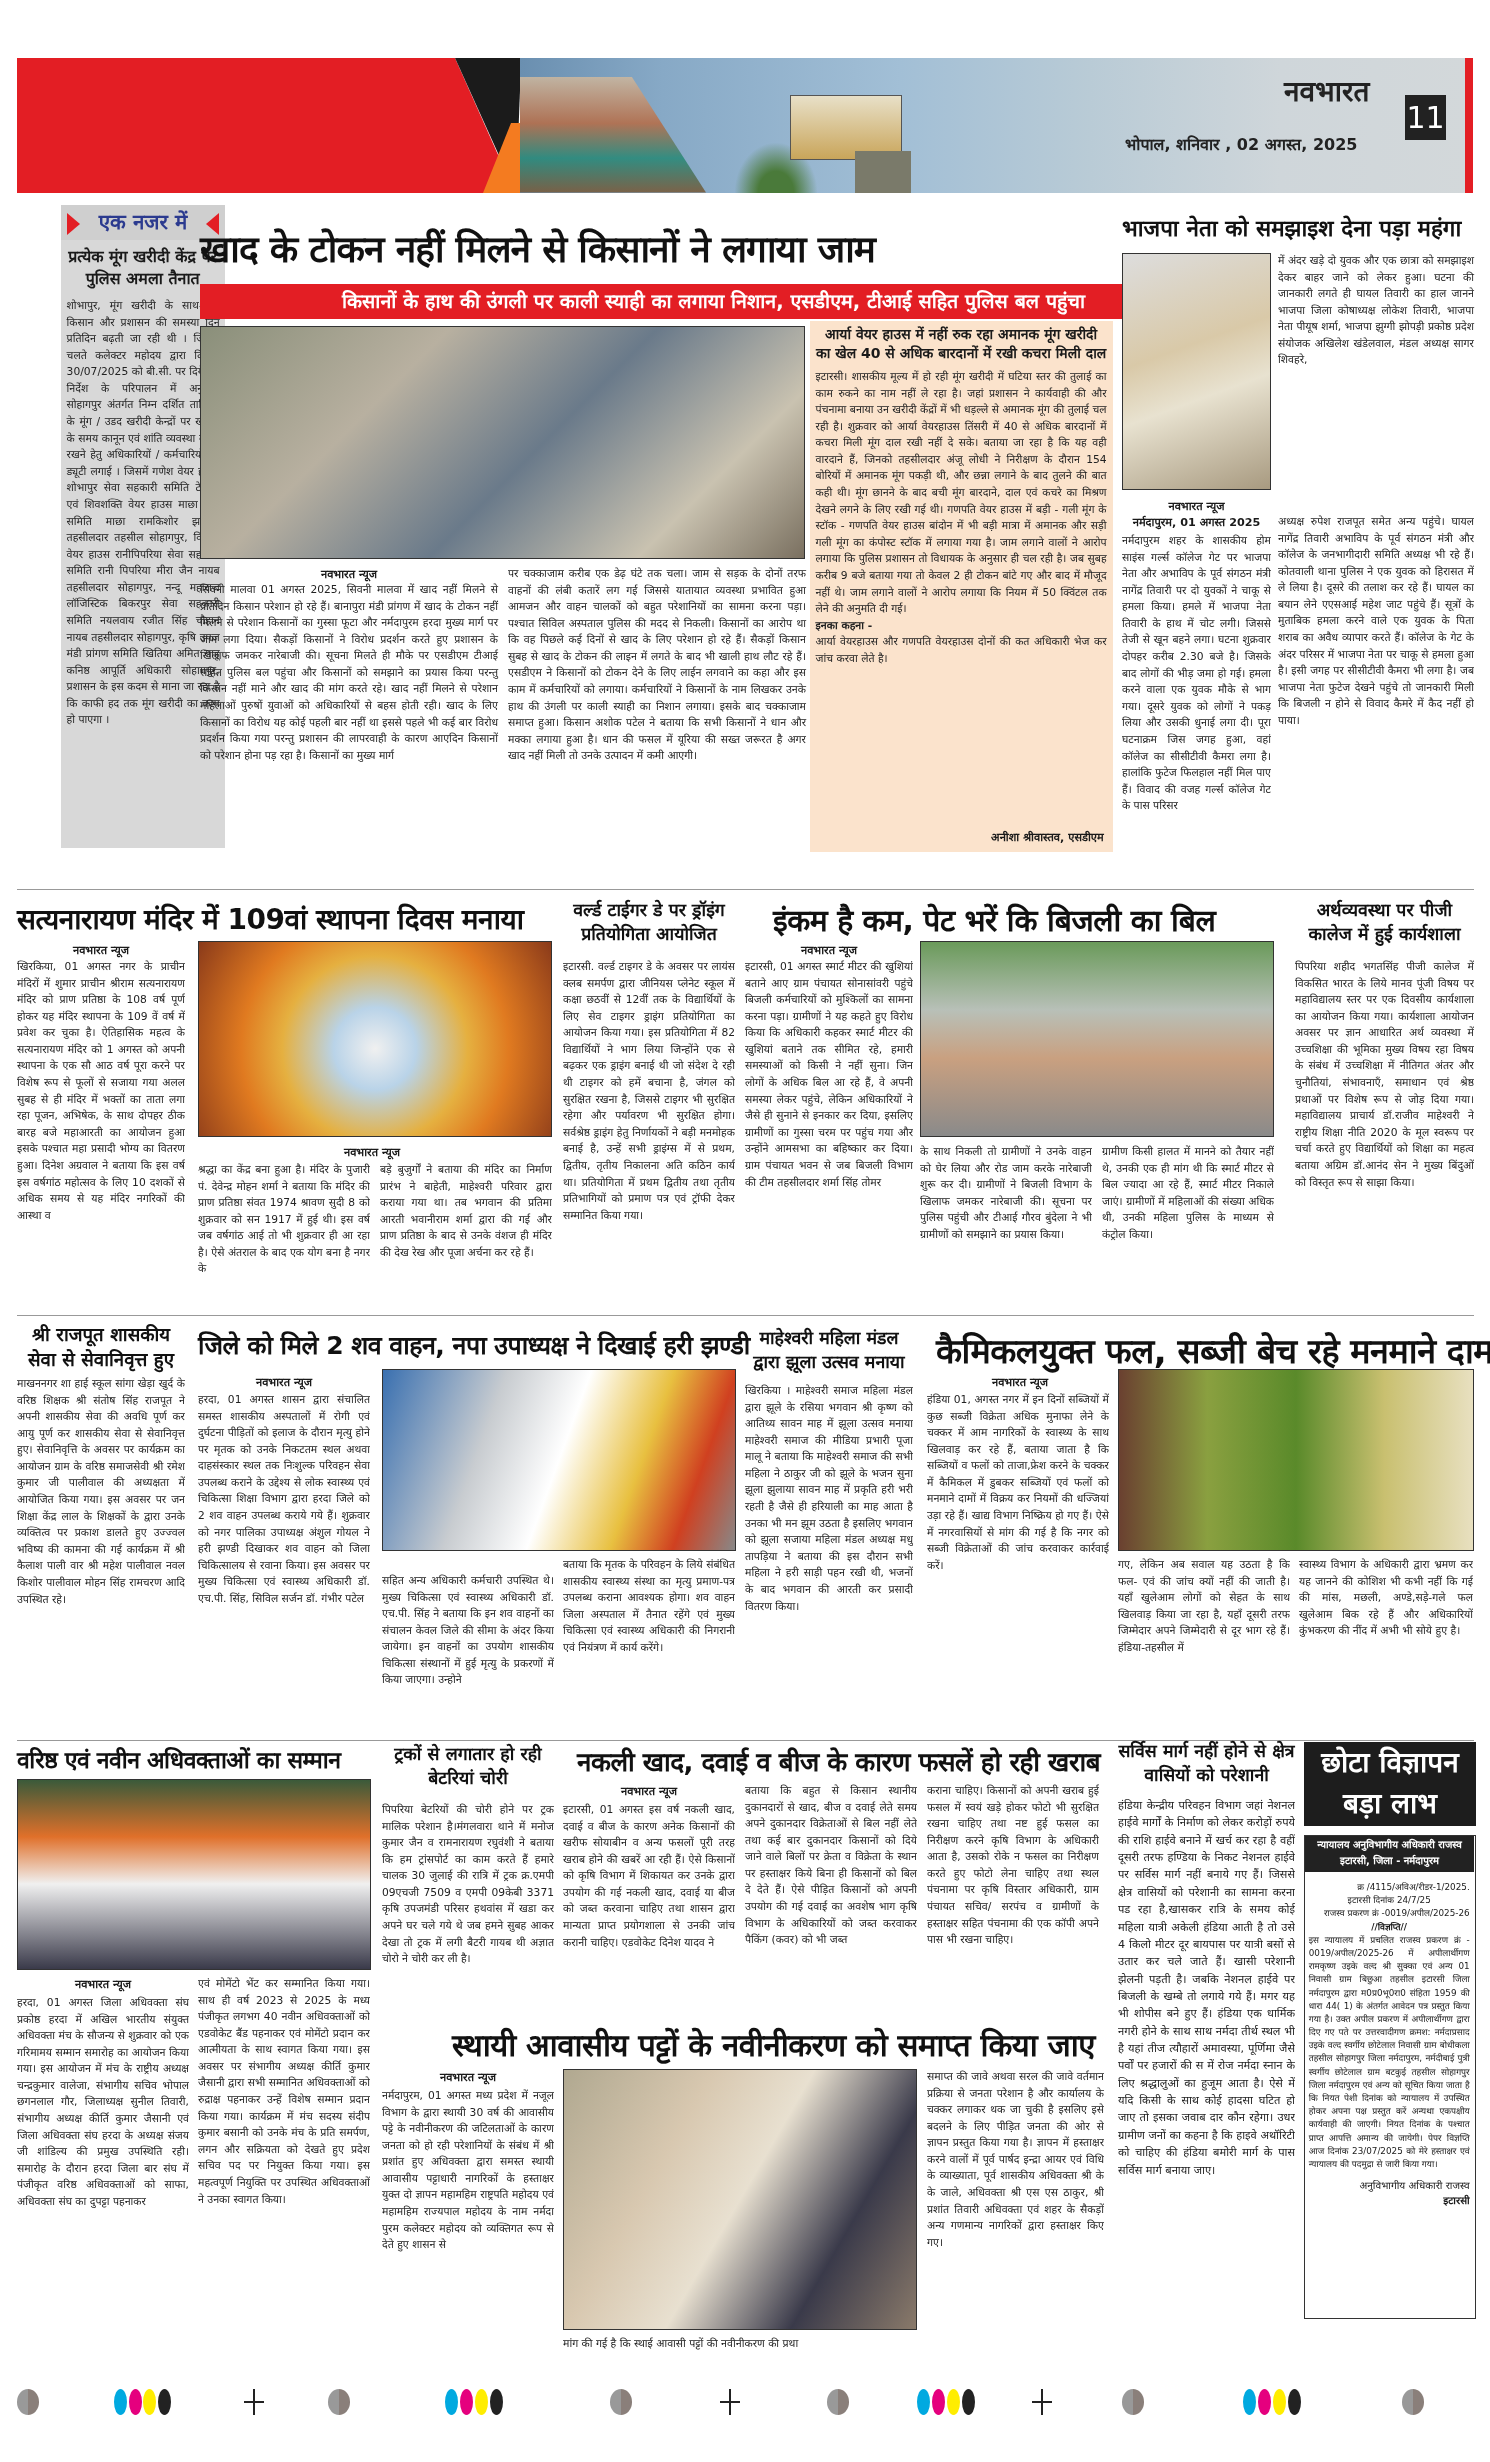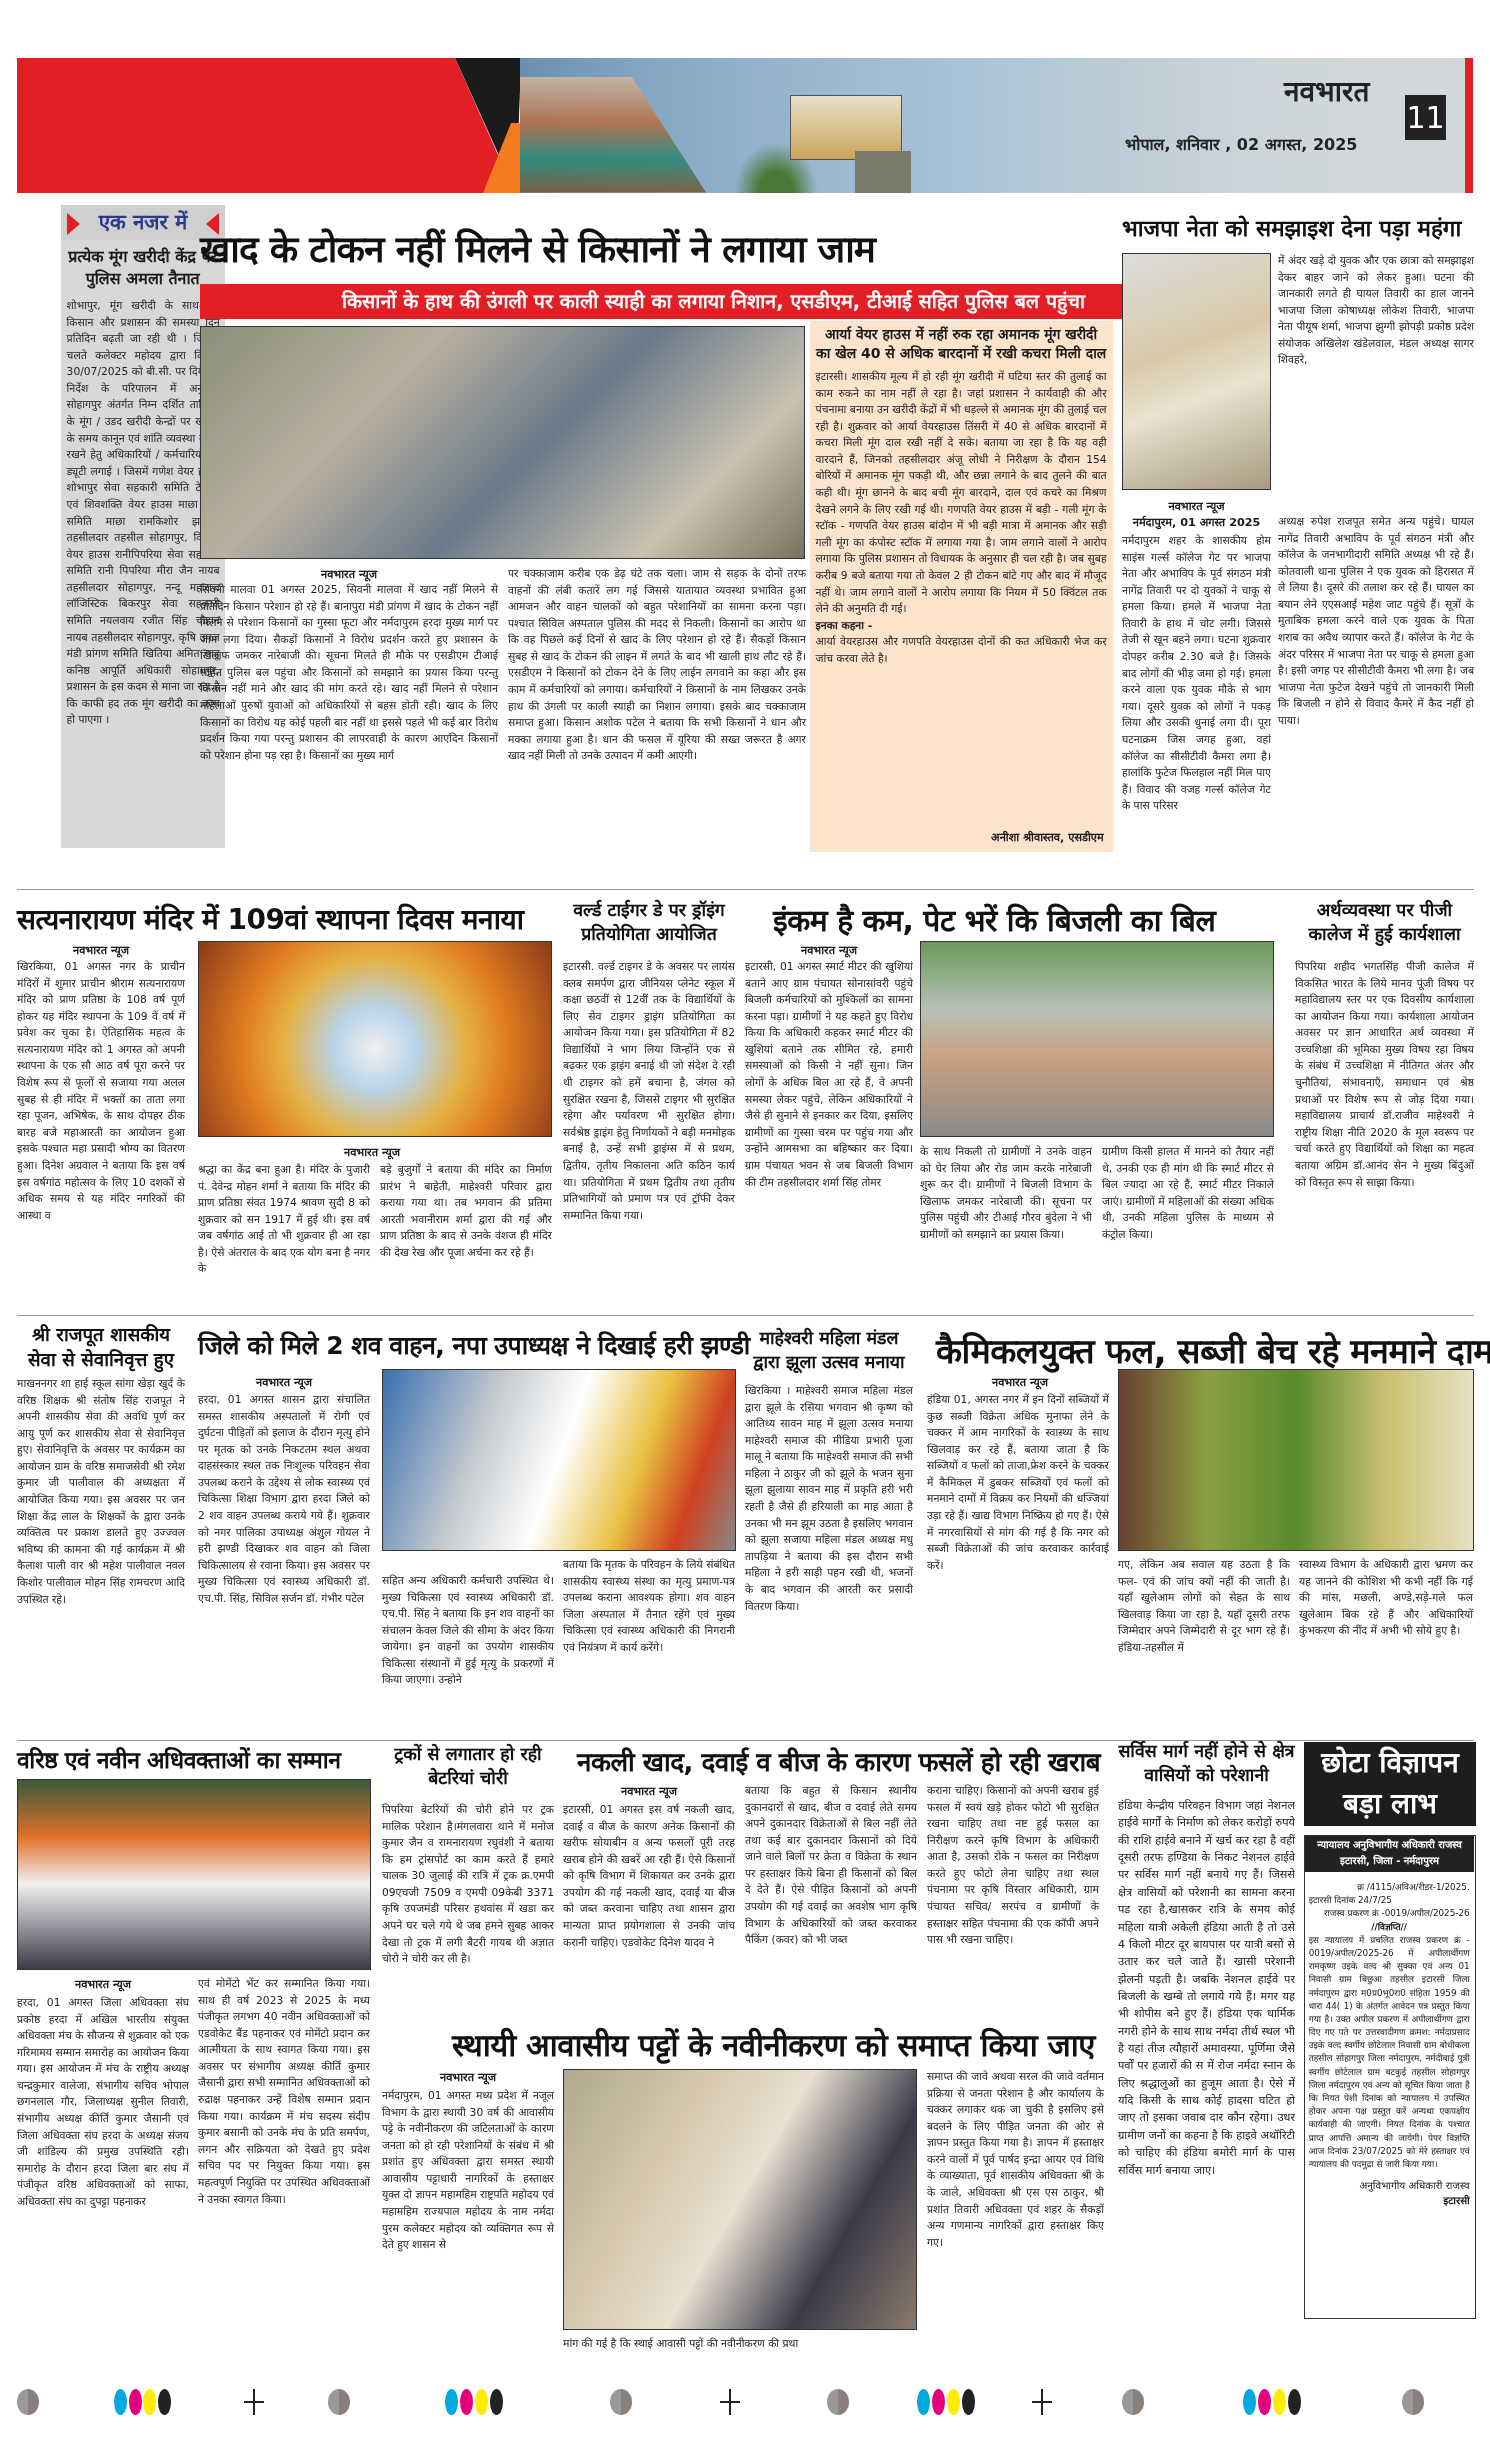--- a/index.html
+++ b/index.html
@@ -168,21 +168,21 @@
 
 <div class="abs ad-dark">
   <div>छोटा विज्ञापन</div>
   <div>बड़ा लाभ</div>
 </div>
 
 <div class="abs notice">
   <div class="abs notice-head">न्यायालय अनुविभागीय अधिकारी राजस्व इटारसी, जिला - नर्मदापुरम</div>
   <div class="abs notice-body">
     <div style="text-align:right">क्र /4115/अवि‍अ/रीडर-1/2025.</div>
-    <div style="text-align:left">इटारसी दिनांक 24/7/25</div>
+    <div style="text-align:center">इटारसी दिनांक 24/7/25</div>
     <div style="text-align:right">राजस्व प्रकरण क्रं -0019/अपील/2025-26</div>
     <div style="text-align:center; font-weight:bold;">//विज्ञप्ति//</div>
     <div>इस न्यायालय में प्रचलित राजस्व प्रकरण क्रं - 0019/अपील/2025-26 में अपीलार्थीगण रामकृष्ण उइके वल्द श्री सुक्का एवं अन्य 01 निवासी ग्राम बिछुआ तहसील इटारसी जिला नर्मदापुरम द्वारा म0प्र0भू0रा0 संहिता 1959 की धारा 44( 1) के अंतर्गत आवेदन पत्र प्रस्तुत किया गया है। उक्त अपील प्रकरण में अपीलार्थीगण द्वारा दिए गए पते पर उत्तरवादीगण क्रमश: नर्मदाप्रसाद उइके वल्द स्वर्गीय छोटेलाल निवासी ग्राम बोधीकला तहसील सोहागपुर जिला नर्मदापुरम, नर्मदीबाई पुत्री स्वर्गीय छोटेलाल ग्राम बटकुई तहसील सोहागपुर जिला नर्मदापुरम एवं अन्य को सूचित किया जाता है कि नियत पेशी दिनांक को न्यायालय में उपस्थित होकर अपना पक्ष प्रस्तुत करें अन्यथा एकपक्षीय कार्यवाही की जाएगी। नियत दिनांक के पश्चात प्राप्त आपत्ति अमान्य की जायेगी। पेपर विज्ञप्ति आज दिनांक 23/07/2025 को मेरे हस्ताक्षर एवं न्यायालय की पदमुद्रा से जारी किया गया।</div>
     <div style="text-align:right; font-weight:normal; font-size:10.2px; margin-top:7px;">अनुविभागीय अधिकारी राजस्व</div>
     <div style="text-align:right; font-weight:bold; font-size:10.2px;">इटारसी</div>
   </div>
 </div>
 
 <div class="abs sec-h" style="left:404px; top:2023px; font-size:31px;margin-left:48px;">स्थायी आवासीय पट्टों के नवीनीकरण को समाप्त किया जाए</div>
 <div class="abs byline" style="left:382px; top:2069px; width:172px;">नवभारत न्यूज</div>

